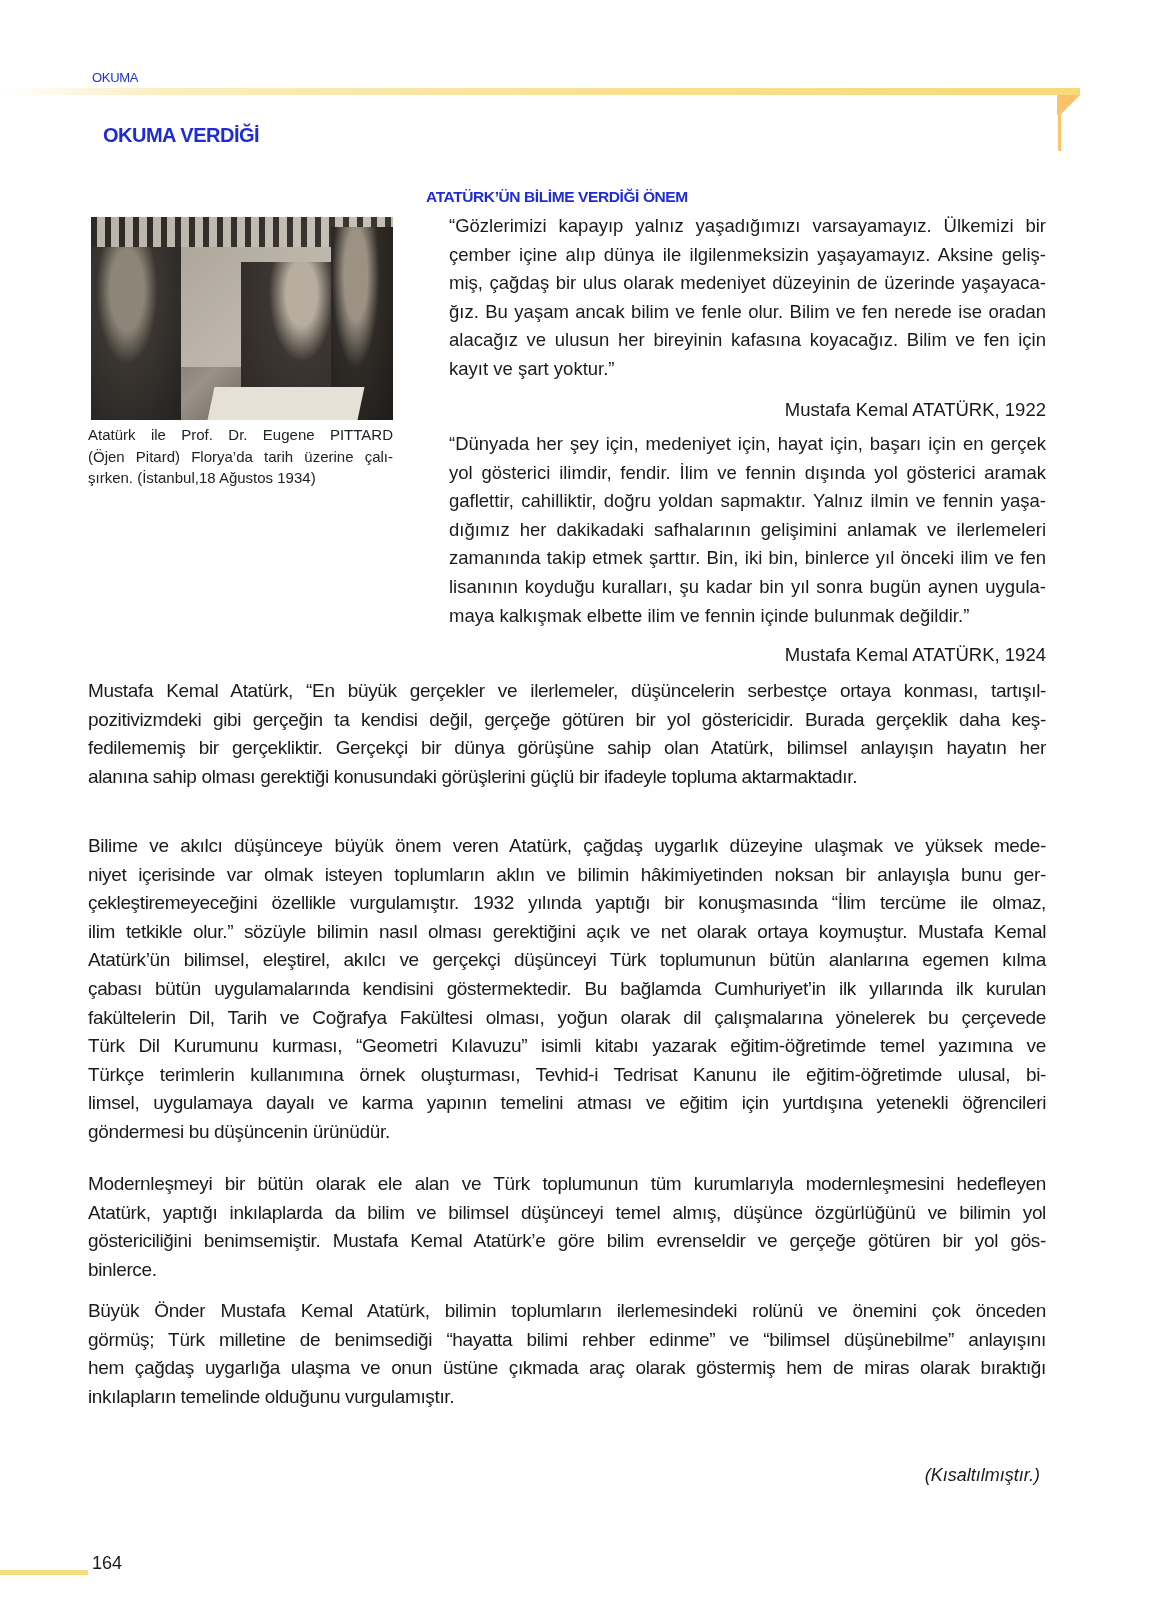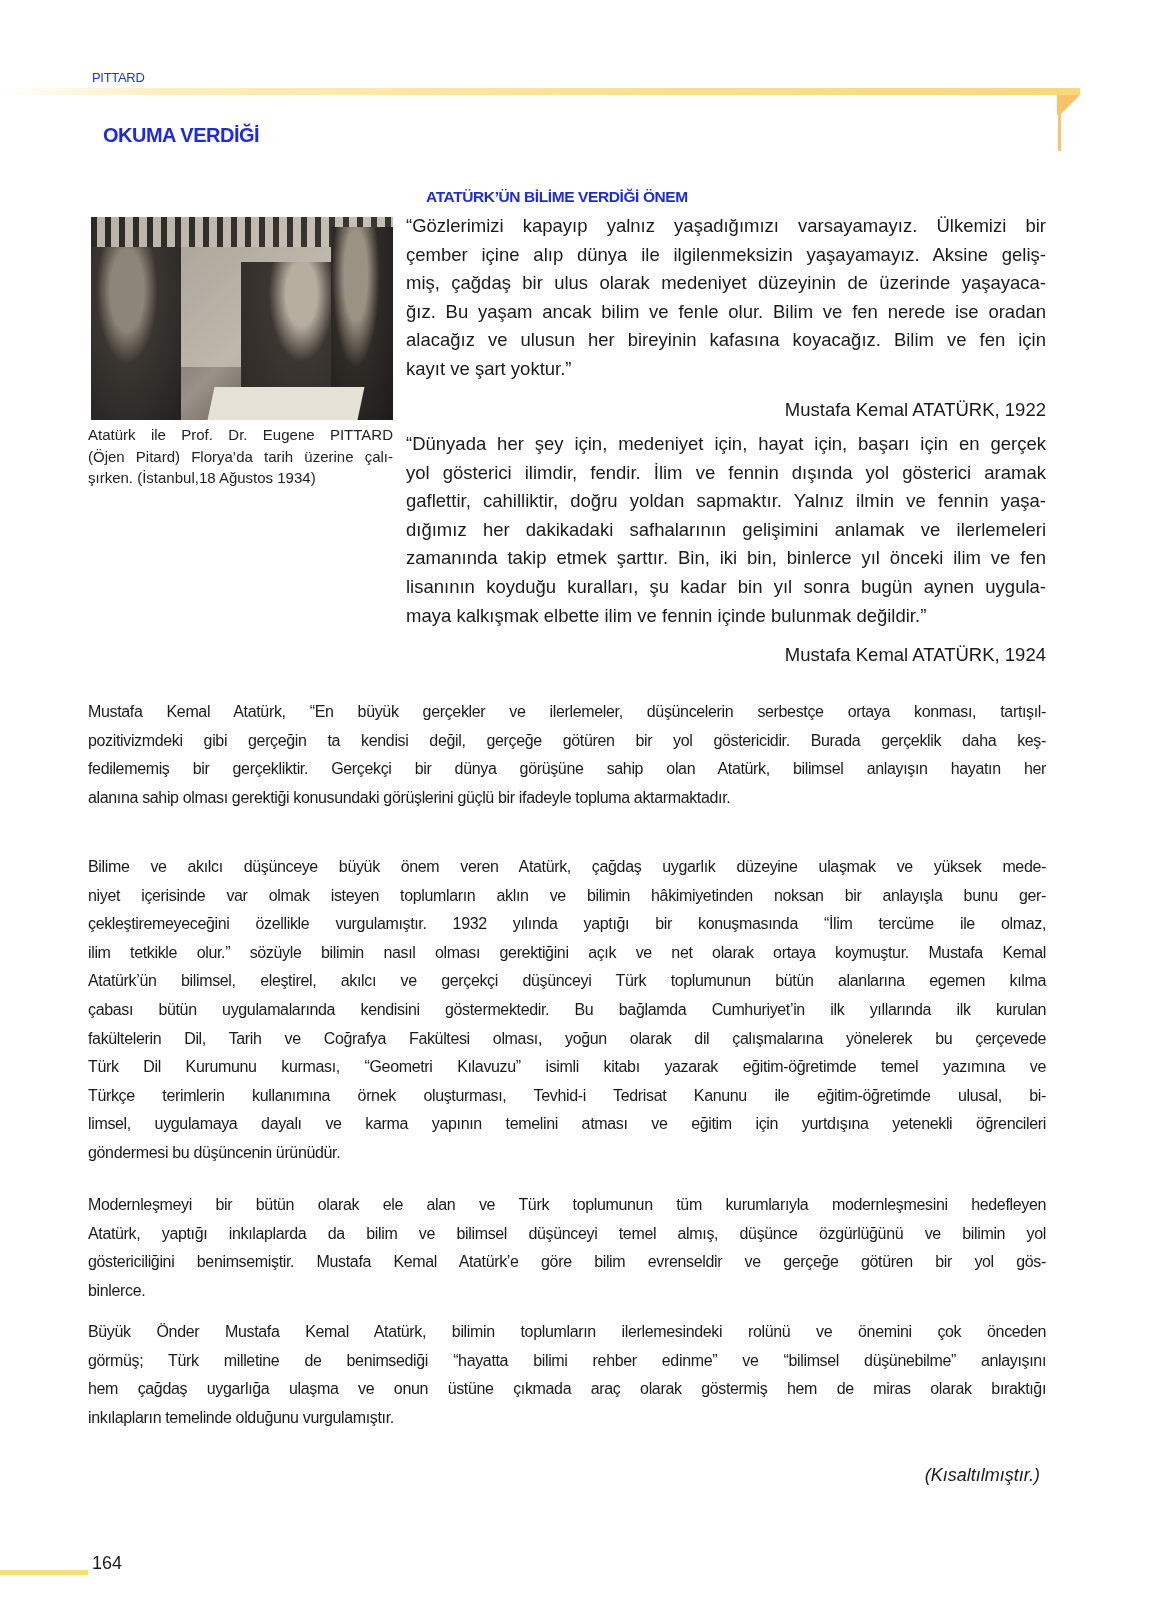--- a/index.html
+++ b/index.html
@@ -19,42 +19,42 @@
     .photo .wall { position: absolute; left: 60px; top: 30px; width: 180px; height: 120px; background: #cfc8bb; opacity: .7; }
     .photo .p1 { position: absolute; left: 0; top: 30px; width: 90px; height: 173px; background: radial-gradient(ellipse at 40% 25%, #8d8578 0 22%, #3a3530 40%, #222 100%); }
     .photo .p2 { position: absolute; left: 150px; top: 45px; width: 110px; height: 158px; background: radial-gradient(ellipse at 55% 20%, #b8aea0 0 18%, #3b3631 38%, #2b2723 100%); }
     .photo .p3 { position: absolute; left: 240px; top: 10px; width: 62px; height: 193px; background: radial-gradient(ellipse at 40% 25%, #9c9284 0 22%, #2e2a26 45%, #1e1b19 100%); }
     .photo .paper { position: absolute; left: 120px; top: 170px; width: 150px; height: 33px; background: #e6e1d6; transform: skewX(-12deg); }
     .caption { position: absolute; left: 88px; top: 424px; width: 305px; font-size: 15px; line-height: 21.5px; text-align: justify; text-align-last: left; color: #222; }
     .caption-line { display: block; text-align: justify; text-align-last: justify; }
     .caption-line.last { text-align-last: left; }
     .quote-heading { position: absolute; left: 426px; top: 188px; font-size: 15.5px; font-weight: bold; color: #1f2bd6; letter-spacing: -0.4px; }
     .quote-block { position: absolute; left: 406px; width: 640px; font-size: 18.5px; line-height: 28.6px; color: #1a1a1a; }
-    .quote-block .ln { display: block; text-align: justify; text-align-last: justify; white-space: nowrap; }
+    .quote-block .ln { display: block; text-align: justify; text-align-last: justify; white-space: nowrap; margin-left: 43px; }
     .quote-block .ln.last { text-align-last: left; }
     .q1 { top: 212px; }
     .q2 { top: 430px; }
     .attr { position: absolute; right: 106px; font-size: 18.5px; color: #1a1a1a; }
     .a1 { top: 399px; }
     .a2 { top: 644px; }
-    .body-para { position: absolute; left: 88px; width: 958px; font-size: 16px; line-height: 28.6px; color: #1a1a1a; letter-spacing: -0.35px; margin-top: 21px; }
+    .body-para { position: absolute; left: 88px; width: 958px; font-size: 19px; line-height: 28.6px; color: #1a1a1a; letter-spacing: -0.35px; }
     .body-para .ln { display: block; text-align: justify; text-align-last: justify; white-space: nowrap; }
     .body-para .ln.last { text-align-last: left; }
     .p1t { top: 677px; }
     .p2t { top: 832px; }
     .p3t { top: 1170px; }
     .p4t { top: 1297px; }
     .abridged { position: absolute; right: 112px; top: 1465px; font-size: 18px; font-style: italic; color: #1a1a1a; }
     .page-num { position: absolute; left: 92px; top: 1553px; font-size: 18px; color: #1a1a1a; }
     .bottom-bar { position: absolute; left: 0; top: 1570px; width: 88px; height: 5px; background: #f8dd7e; }
   </style>
 </head>
 <body>
 
-<div class="chapter">PITTARD</div>
+<div class="chapter">OKUMA</div>
 <div class="top-rule"></div>
 <svg class="corner-tab" viewBox="0 0 23 20">
   <polygon points="0,0 23,0 3,20 0,20" fill="#f8c26a"></polygon>
 </svg>
 <div class="corner-line"></div>
 
 <div class="section-title">OKUMA VERDİĞİ</div>
 
 <div class="photo">
   <div class="shelf"></div>

